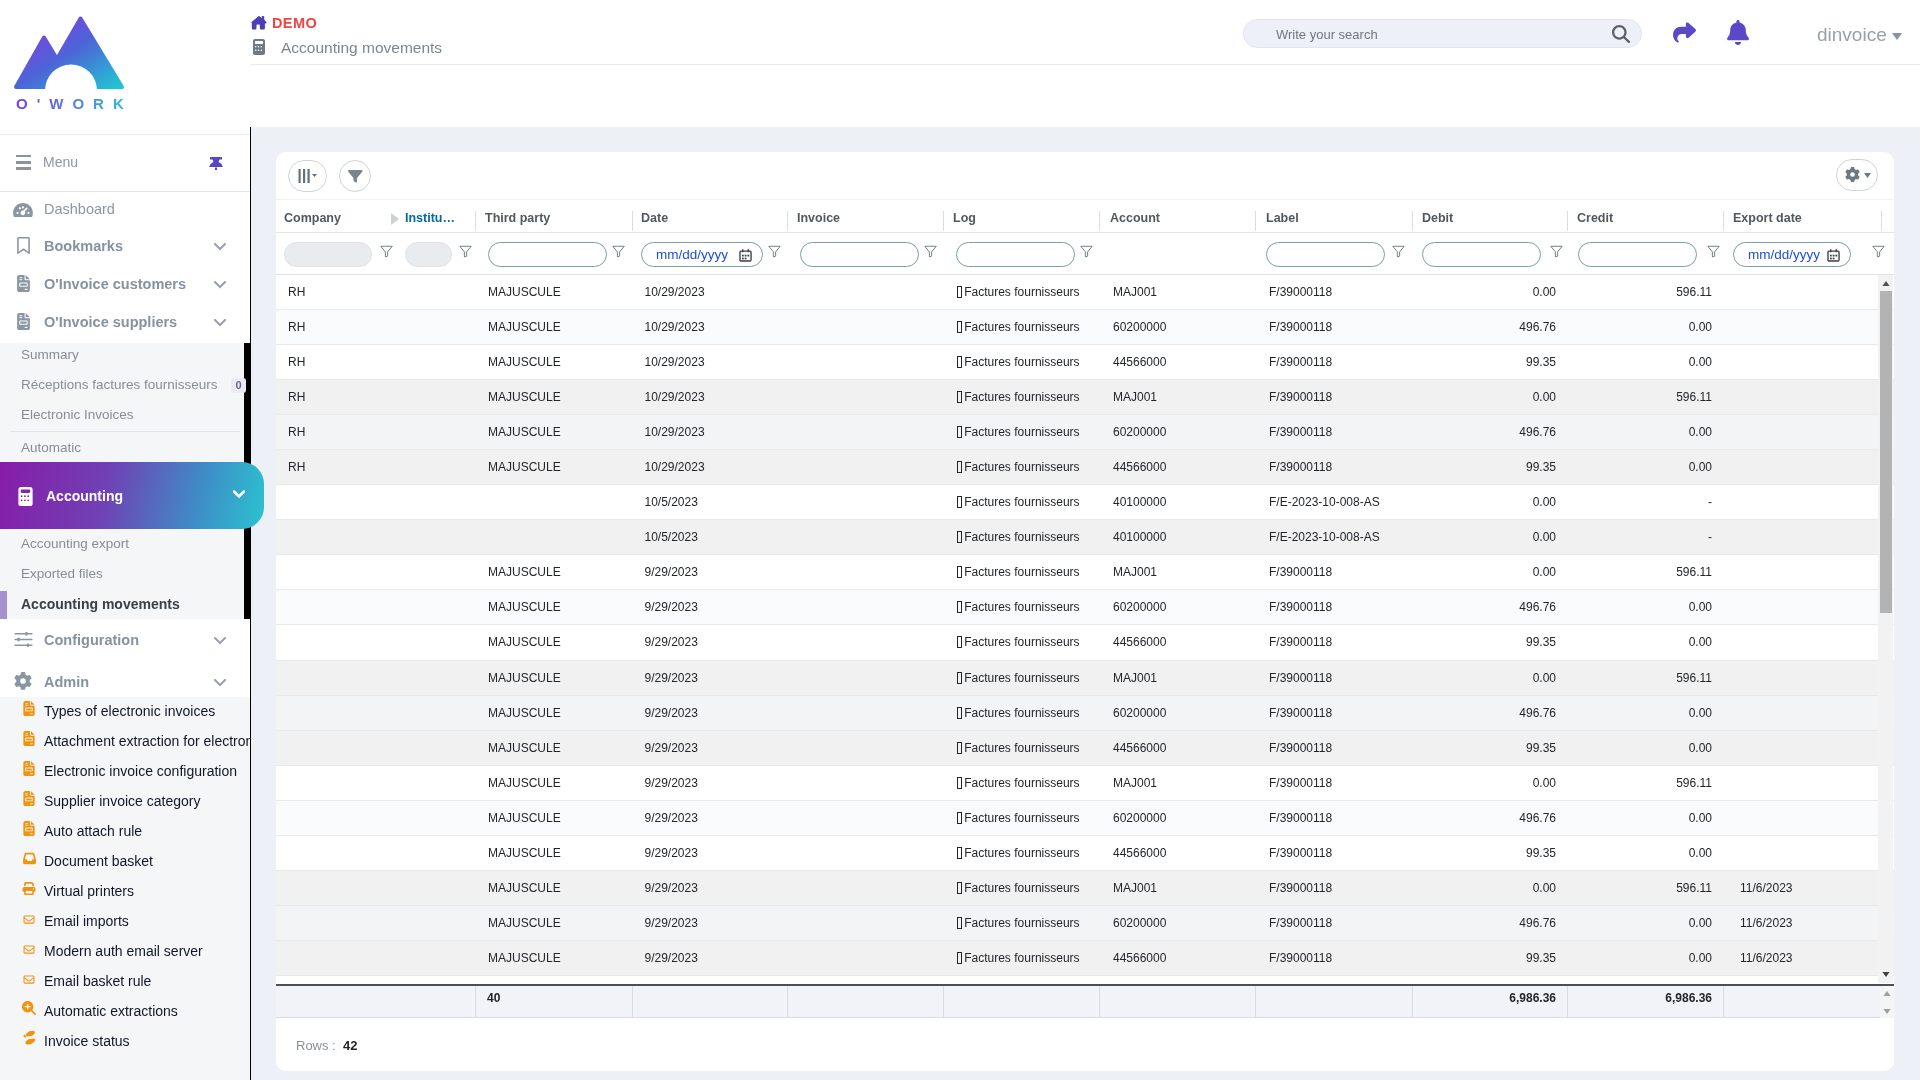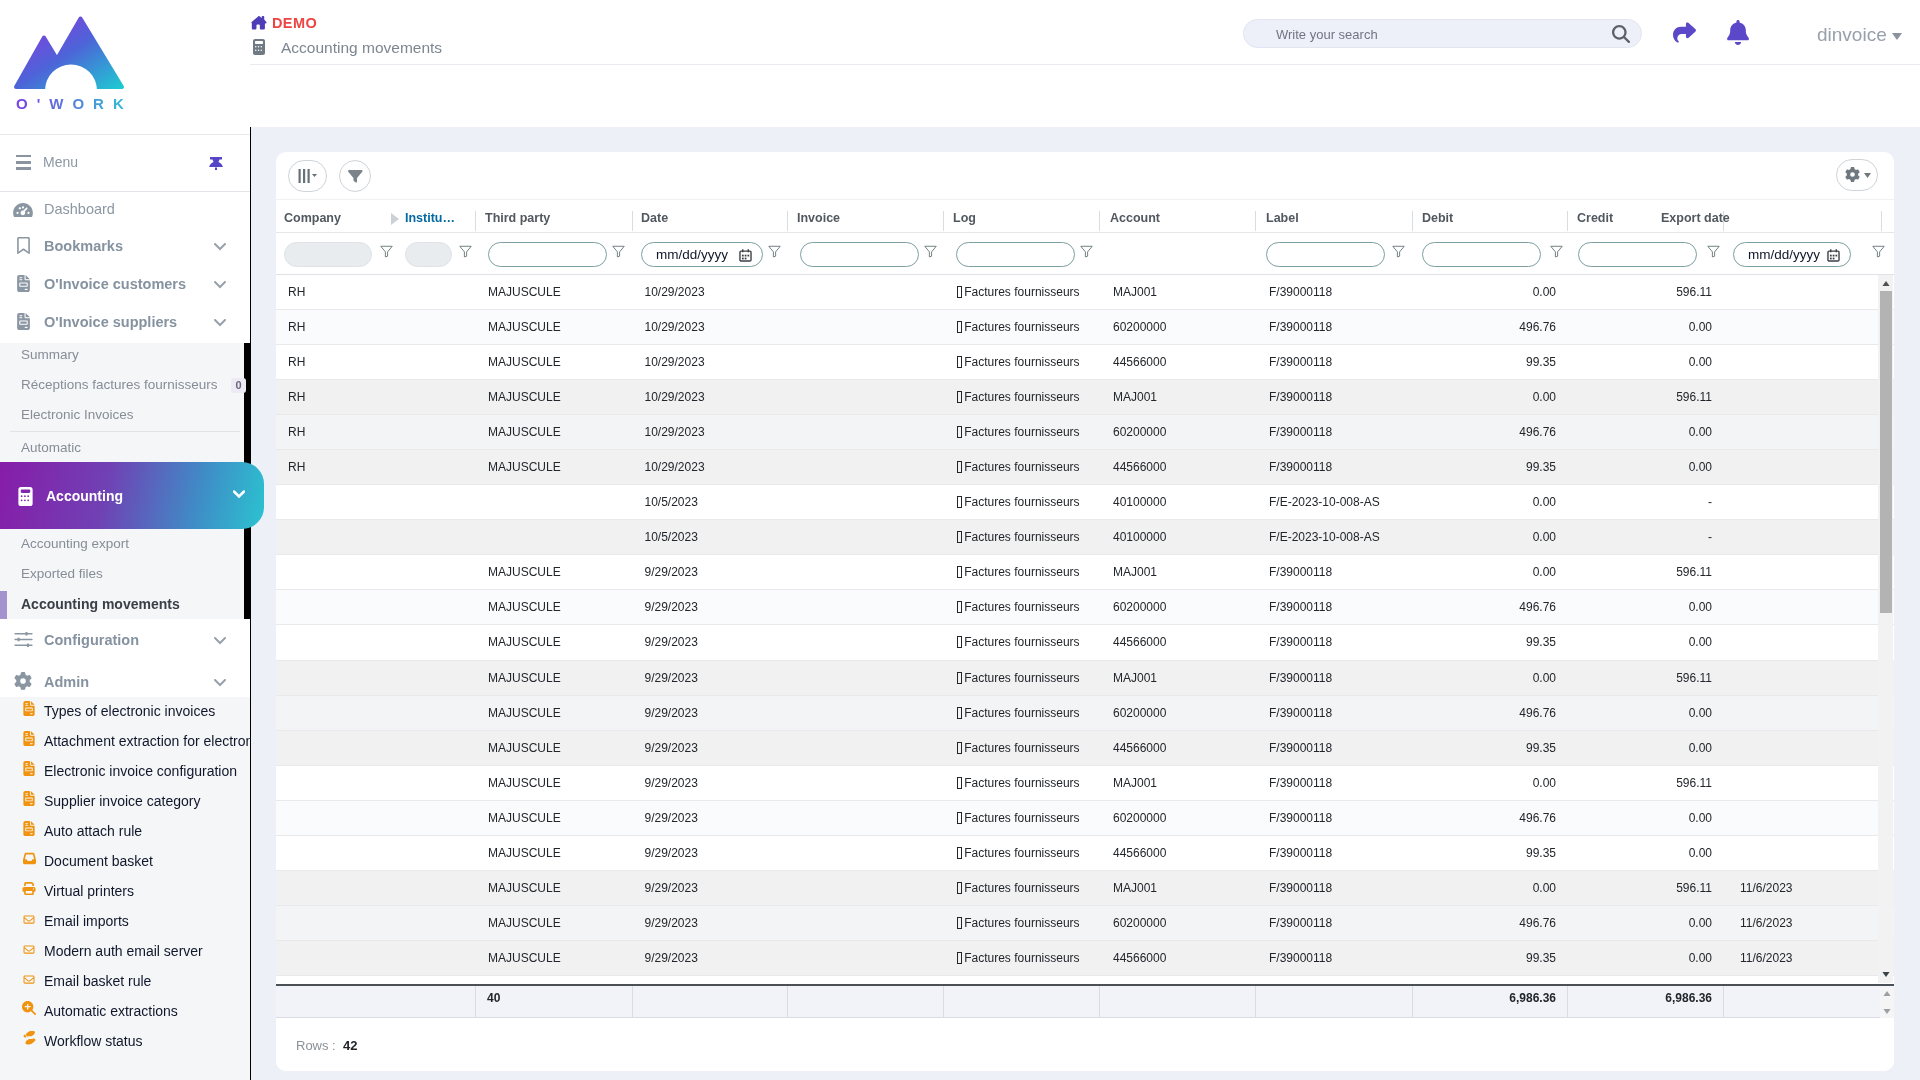--- a/index.html
+++ b/index.html
@@ -30,21 +30,21 @@
 
 
 #card { position:absolute; left:276px; top:152px; width:1618px; height:919px; background:#fff; border-radius:10px; }
 .btn-circ { position:absolute; border:1px solid #cfd4da; border-radius:16px; background:#fff; }
 #thead { position:absolute; left:0; top:47px; width:1618px; height:34px; border-top:1px solid #f0f1f4; border-bottom:1px solid #e4e7ea; }
 .hsep { position:absolute; top:11px; width:1px; height:20px; background:#d9dde0; }
 .hlabel { position:absolute; top:11px; font-size:12.5px; font-weight:bold; color:#51585f; }
 #filters { position:absolute; left:0; top:82px; width:1618px; height:41px; border-bottom:1px solid #dfe2e6; }
 .finput { position:absolute; top:8px; height:25px; border:1px solid #7e9f9f; border-radius:13px; background:#fff; }
 .finput.dis { background:#e9ecef; border-color:#dfe3e7; }
-.fdate { position:absolute; top:8px; height:25px; border:1px solid #7e9f9f; border-radius:13px; background:#fff; font-size:13.5px; color:#0f172a; }
+.fdate { position:absolute; top:8px; height:25px; border:1px solid #7e9f9f; border-radius:13px; background:#fff; font-size:13.5px; color:#1d4ed8; }
 .fdate .ph { position:absolute; left:14px; top:4px; }
 
 #tbody { position:absolute; left:0; top:123px; width:1618px; }
 .trow { position:relative; width:1618px; height:35.05px; border-bottom:1px solid #e9e9eb; background:#fff; }
 .trow.g { background:#f1f1f2; }
 .trow.t { background:#fafbfd; }
 .trow.gt { background:#f3f4f6; }
 .tc { position:absolute; top:50%; transform:translateY(-50%); font-size:12px; color:#22262a; white-space:nowrap; }
 .c-com { left:12px; } .c-thi { left:212px; } .c-dat { left:368.5px; } .c-log { left:680.5px; }
 .c-acc { left:837px; } .c-lab { left:993px; }
@@ -244,21 +244,21 @@
         <div class="abs orange-item" style="left:44px;top:276px;white-space:nowrap">Email basket rule</div>
         <div class="abs" style="left:21px;top:304px;width:16px;text-align:center"><svg width="14" height="14" viewBox="0 0 512 512">
             <path fill="#f0930f" d="M416 208c0 45.9-14.9 88.3-40 122.7L502.6 457.4c12.5 12.5 12.5 32.8 0 45.3s-32.8 12.5-45.3 0L330.7 376c-34.4 25.2-76.8 40-122.7 40C93.1 416 0 322.9 0 208S93.1 0 208 0S416 93.1 416 208zM184 296c0 13.3 10.7 24 24 24s24-10.7 24-24V232h64c13.3 0 24-10.7 24-24s-10.7-24-24-24H232V120c0-13.3-10.7-24-24-24s-24 10.7-24 24v64H120c-13.3 0-24 10.7-24 24s10.7 24 24 24h64v64z"></path>
           </svg></div>
         <div class="abs orange-item" style="left:44px;top:306px;white-space:nowrap">Automatic extractions</div>
         <div class="abs" style="left:21px;top:334px;width:16px;text-align:center"><svg width="15" height="14" viewBox="0 0 640 512">
             <g transform="rotate(-28 320 256)">
               <path fill="#f0930f" d="M416 0C352.3 0 256 32 256 32V160c48 0 76 16 104 32s56 32 104 32c56.4 0 176-16 176-96S512 0 416 0zM128 96c0 35.3 28.7 64 64 64h32V32H192c-35.3 0-64 28.7-64 64zM288 512c63.7 0 160-32 160-32V352c-48 0-76-16-104-32s-56-32-104-32c-56.4 0-176 16-176 96s153.6 128 224 128zM512 416c0-35.3-28.7-64-64-64H416v128h32c35.3 0 64-28.7 64-64z"></path>
             </g>
           </svg></div>
-        <div class="abs orange-item" style="left:44px;top:336px;white-space:nowrap">Workflow status</div>
+        <div class="abs orange-item" style="left:44px;top:336px;white-space:nowrap">Invoice status</div>
       </div>
     </div>
 </div>
 
 <div id="card">
   <div class="btn-circ" style="left:12px;top:8px;width:39px;height:32px;"></div>
   <svg class="abs" style="left:22px;top:17px" width="20" height="14" viewBox="0 0 20 14">
     <g fill="#657078">
         <rect x="0.5" y="0" width="2.2" height="14"></rect>
         <rect x="5" y="0" width="2.2" height="14"></rect>
@@ -294,21 +294,21 @@
     <div class="hlabel" style="left:677px">Log</div>
     <div class="hsep" style="left:823px"></div>
     <div class="hlabel" style="left:834px">Account</div>
     <div class="hsep" style="left:979px"></div>
     <div class="hlabel" style="left:990px">Label</div>
     <div class="hsep" style="left:1136px"></div>
     <div class="hlabel" style="left:1146px">Debit</div>
     <div class="hsep" style="left:1291px"></div>
     <div class="hlabel" style="left:1301px">Credit</div>
     <div class="hsep" style="left:1447px"></div>
-    <div class="hlabel" style="left:1385px">Export date</div>
+    <div class="hlabel" style="left:1457px">Export date</div>
     <div class="hsep" style="left:1605px"></div>
   </div>
 
   <div id="filters">
       <div class="finput dis" style="left:8px;width:88px"></div>
       <svg class="abs" style="left:104px;top:11px" width="13" height="13" viewBox="0 0 512 512">
         <path fill="none" stroke="#6e7c7e" stroke-width="38" d="M30 50 H482 L300 270 V440 L212 470 V270 Z"></path>
       </svg>
       <div class="finput dis" style="left:129px;width:47px"></div>
       <svg class="abs" style="left:183px;top:11px" width="13" height="13" viewBox="0 0 512 512">

